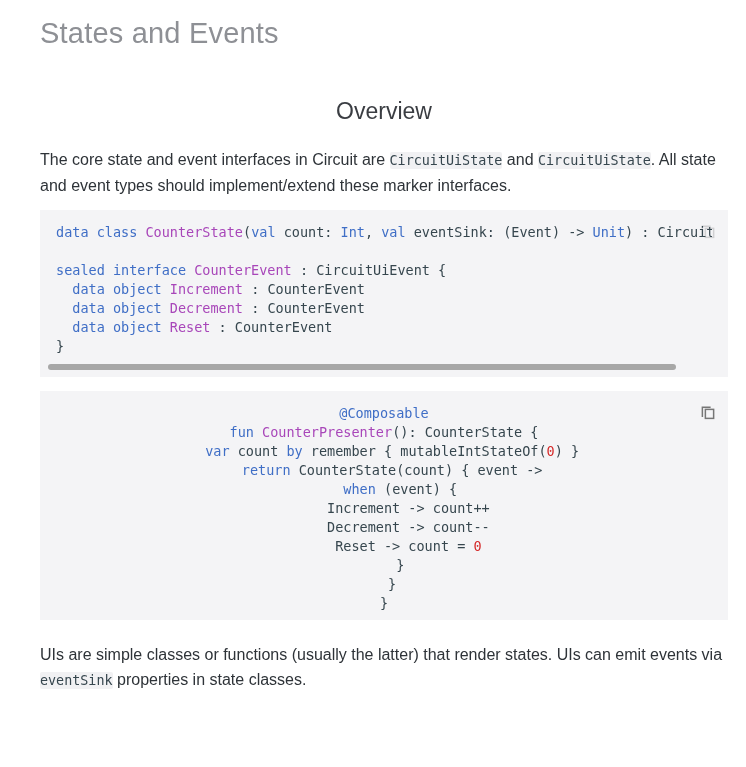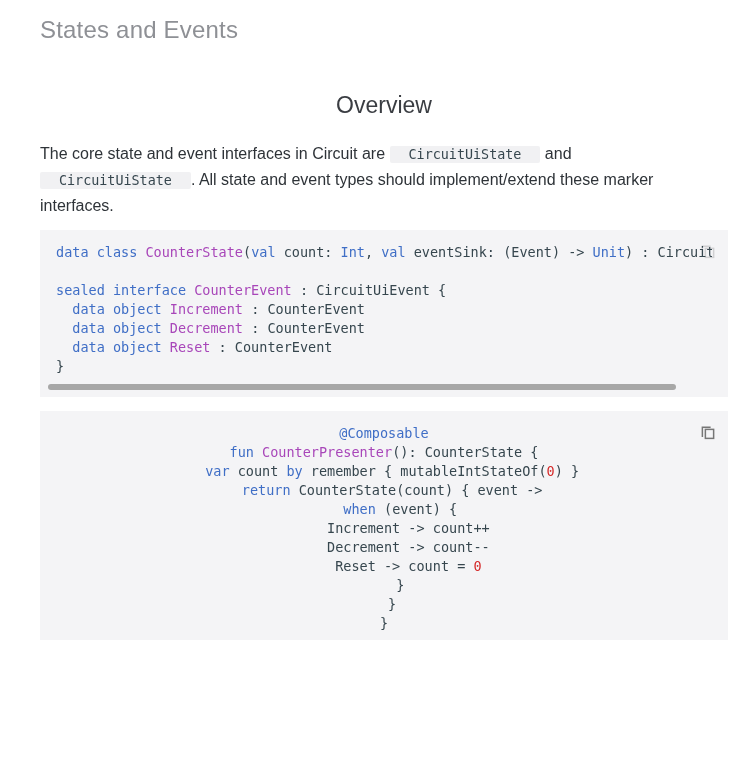--- a/index.html
+++ b/index.html
@@ -17,35 +17,35 @@
   }
   *{box-sizing:border-box;}
   html,body{margin:0;padding:0;}
   body{
     width:746px;height:767px;overflow:hidden;background:#ffffff;
     font-family:"Liberation Sans", sans-serif;
     color:var(--body_fg);
   }
   main{padding:0 18px 0 40px;}
   h1{
-    font-size:24px;font-weight:300;color:var(--h1_fg);
+    font-size:29px;font-weight:300;color:var(--h1_fg);
     margin:16px 0 0;line-height:1.2;letter-spacing:.2px;
   }
   h2{
     font-size:23px;font-weight:300;color:var(--h2_fg);
     margin:47px 0 4px;line-height:1.2;text-align:center;
   }
   p{
     font-size:16px;line-height:25px;margin:22px 0 0;max-width:688px;
   }
   p .inline-code{
     font-family:"DejaVu Sans Mono", monospace;
     font-size:13.4px;color:var(--code_fg);
     background:var(--inline_code_bg);
-    padding:1px 19px;border-radius:2px;
+    padding:1px 0;border-radius:2px;
   }
   .codeblock{
     position:relative;background:var(--code_bg);
     margin:12px 0 0;padding:13px 16px 7px;
     width:688px;overflow:hidden;
   }
   .codeblock.second{margin-top:14px;text-align:center;}
   pre.code{
     margin:0;position:relative;z-index:1;
     font-family:"DejaVu Sans Mono", monospace;
@@ -100,14 +100,15 @@
   <div class="codeblock second">
     <span class="copybtn">
       <svg width="18" height="18" viewBox="0 0 24 24">
         <path fill="none" stroke="#767676" stroke-width="2" d="M15.5 5.5 H4.5 V18.5"></path>
         <rect x="8.5" y="8.5" width="11" height="12" fill="none" stroke="#767676" stroke-width="2"></rect>
       </svg>
     </span>
     <pre class="code"><div class="code-line"><span class="tok-k">@Composable</span></div><div class="code-line"><span class="tok-k">fun</span><span class="tok-pl"> </span><span class="tok-nc">CounterPresenter</span><span class="tok-pl">(): CounterState {</span></div><div class="code-line"><span class="tok-pl">  </span><span class="tok-k">var</span><span class="tok-pl"> count </span><span class="tok-k">by</span><span class="tok-pl"> remember { mutableIntStateOf(</span><span class="tok-m">0</span><span class="tok-pl">) }</span></div><div class="code-line"><span class="tok-pl">  </span><span class="tok-k">return</span><span class="tok-pl"> CounterState(count) { event -&gt;</span></div><div class="code-line"><span class="tok-pl">    </span><span class="tok-k">when</span><span class="tok-pl"> (event) {</span></div><div class="code-line"><span class="tok-pl">      Increment -&gt; count++</span></div><div class="code-line"><span class="tok-pl">      Decrement -&gt; count--</span></div><div class="code-line"><span class="tok-pl">      Reset -&gt; count = </span><span class="tok-m">0</span></div><div class="code-line"><span class="tok-pl">    }</span></div><div class="code-line"><span class="tok-pl">  }</span></div><div class="code-line"><span class="tok-pl">}</span></div></pre>
   </div>
 
+  <p>UIs are simple classes or functions (usually the latter) that render states. UIs can emit events via <code class="inline-code">eventSink</code> properties in state classes.</p>
 
 </main>
 
 </body></html>

